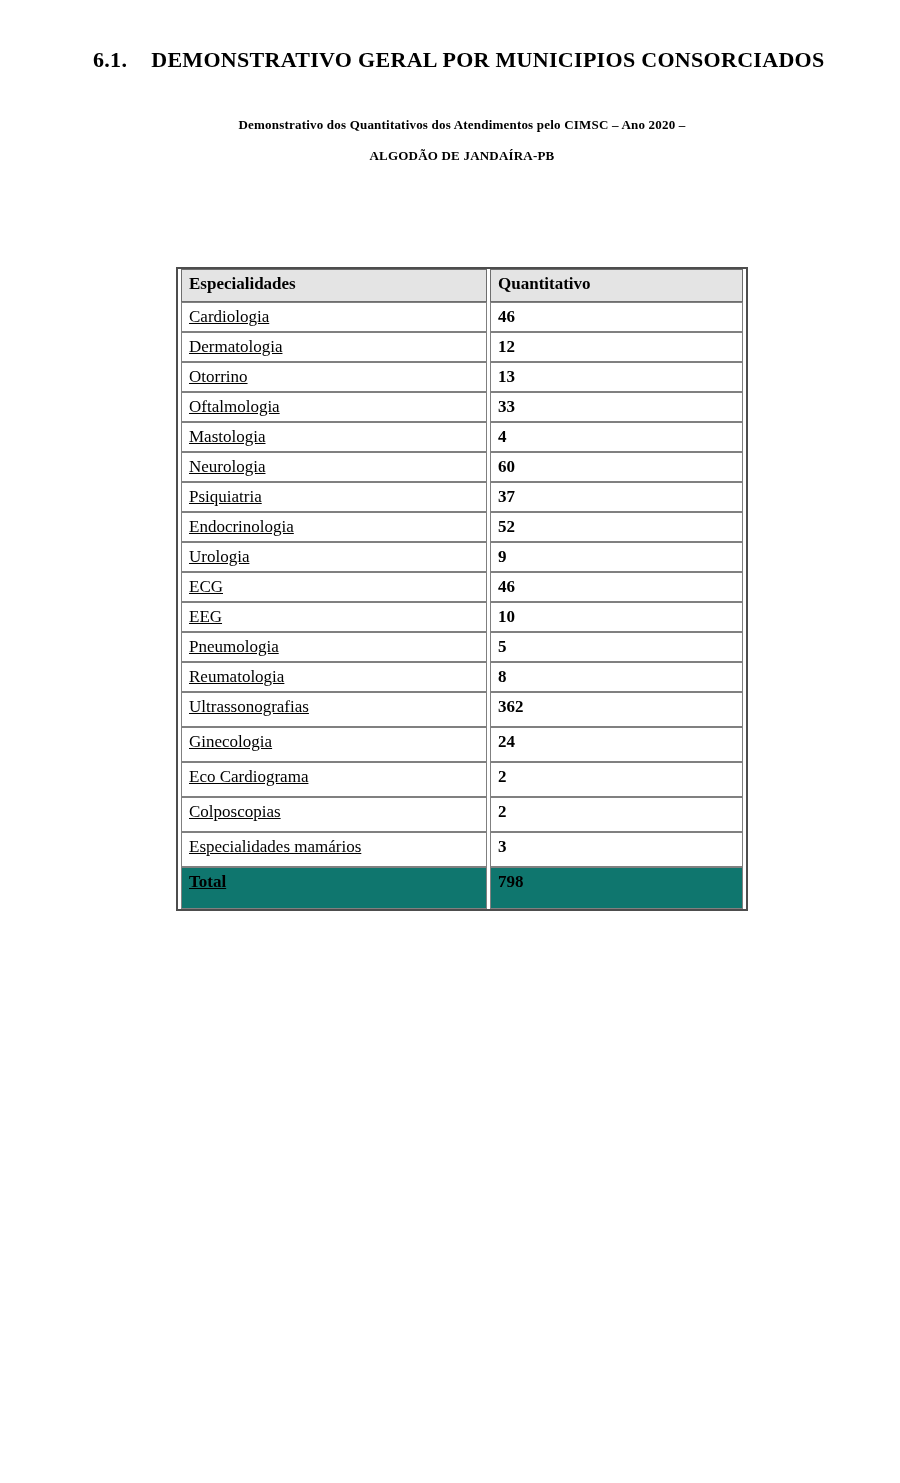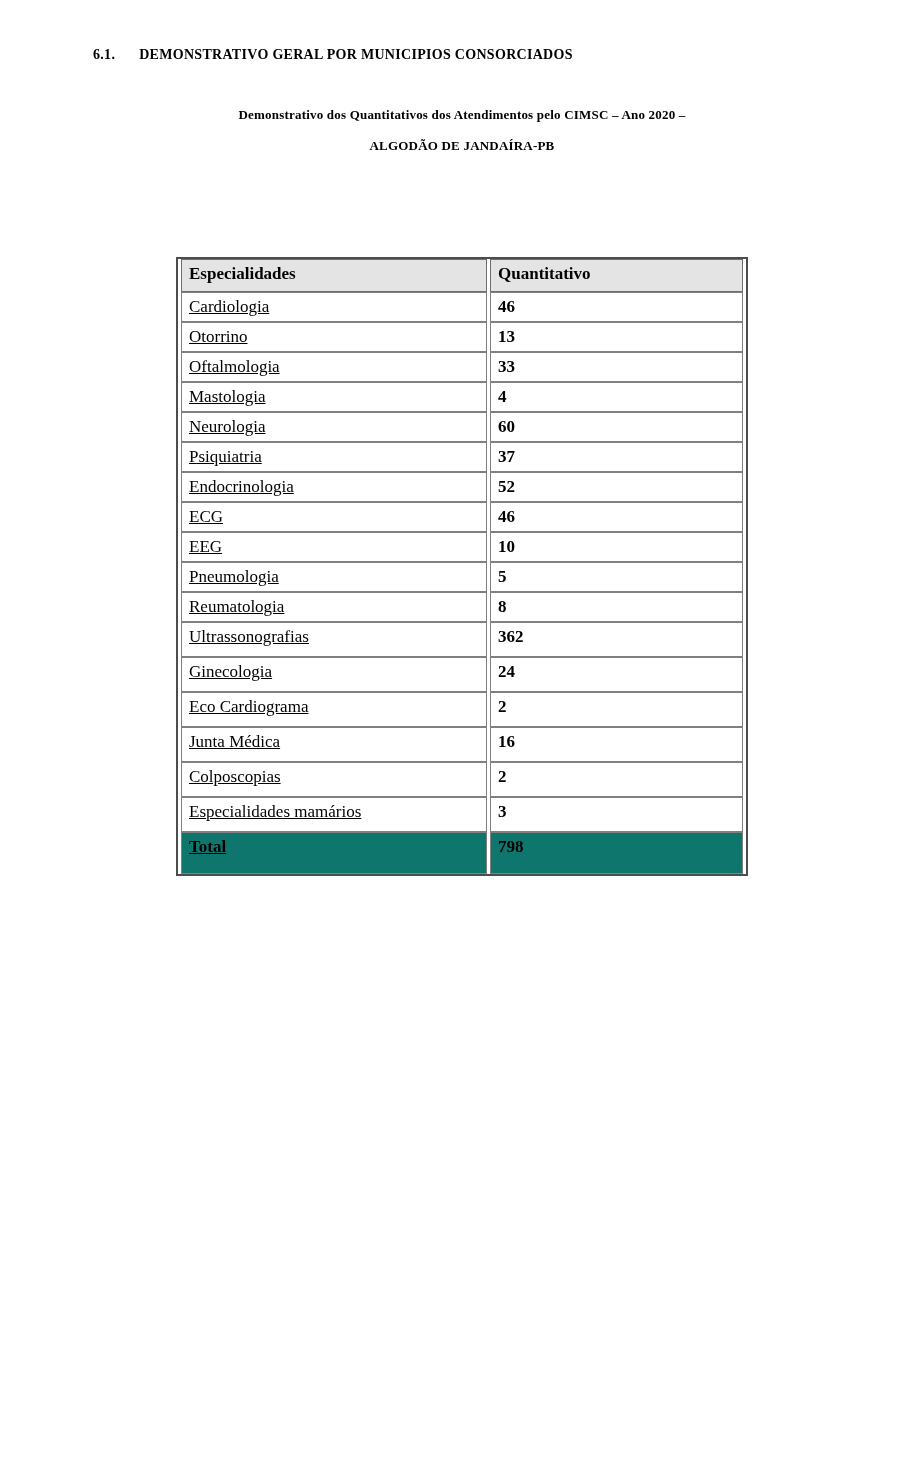--- a/index.html
+++ b/index.html
@@ -16,21 +16,21 @@
   }
   .page {
     width: 900px;
     height: 1483px;
     background: #ffffff;
     overflow: hidden;
   }
   
   .section-heading {
     margin: 47px 0 0 93px;
-    font-size: 14px;
+    font-size: 22px;
     font-weight: bold;
     letter-spacing: 0.3px;
     white-space: nowrap;
   }
   .section-number {
     display: inline-block;
     margin-right: 24px;
   }
   
   .subtitle {
@@ -106,20 +106,24 @@
         <th class="qty-header">Quantitativo</th>
       </tr>
     </thead>
     <tbody id="table-body">
 
     <tr class="data-row">
           <td class="spec-cell">Cardiologia</td>
           <td class="qty-cell">46</td>
         </tr>
         <tr class="data-row">
+          <td class="spec-cell">Dermatologia</td>
+          <td class="qty-cell">12</td>
+        </tr>
+        <tr class="data-row">
           <td class="spec-cell">Otorrino</td>
           <td class="qty-cell">13</td>
         </tr>
         <tr class="data-row">
           <td class="spec-cell">Oftalmologia</td>
           <td class="qty-cell">33</td>
         </tr>
         <tr class="data-row">
           <td class="spec-cell">Mastologia</td>
           <td class="qty-cell">4</td>
@@ -128,20 +132,24 @@
           <td class="spec-cell">Neurologia</td>
           <td class="qty-cell">60</td>
         </tr>
         <tr class="data-row">
           <td class="spec-cell">Psiquiatria</td>
           <td class="qty-cell">37</td>
         </tr>
         <tr class="data-row">
           <td class="spec-cell">Endocrinologia</td>
           <td class="qty-cell">52</td>
+        </tr>
+        <tr class="data-row">
+          <td class="spec-cell">Urologia</td>
+          <td class="qty-cell">9</td>
         </tr>
         <tr class="data-row">
           <td class="spec-cell">ECG</td>
           <td class="qty-cell">46</td>
         </tr>
         <tr class="data-row">
           <td class="spec-cell">EEG</td>
           <td class="qty-cell">10</td>
         </tr>
         <tr class="data-row">
@@ -158,24 +166,20 @@
         </tr>
         <tr class="data-row tall">
           <td class="spec-cell">Ginecologia</td>
           <td class="qty-cell">24</td>
         </tr>
         <tr class="data-row tall">
           <td class="spec-cell">Eco Cardiograma</td>
           <td class="qty-cell">2</td>
         </tr>
         <tr class="data-row tall">
-          <td class="spec-cell">Junta Médica</td>
-          <td class="qty-cell">16</td>
-        </tr>
-        <tr class="data-row tall">
           <td class="spec-cell">Colposcopias</td>
           <td class="qty-cell">2</td>
         </tr>
         <tr class="data-row tall">
           <td class="spec-cell">Especialidades mamários</td>
           <td class="qty-cell">3</td>
         </tr>
         <tr class="total-row">
           <td class="spec-cell">Total</td>
           <td class="qty-cell">798</td>

